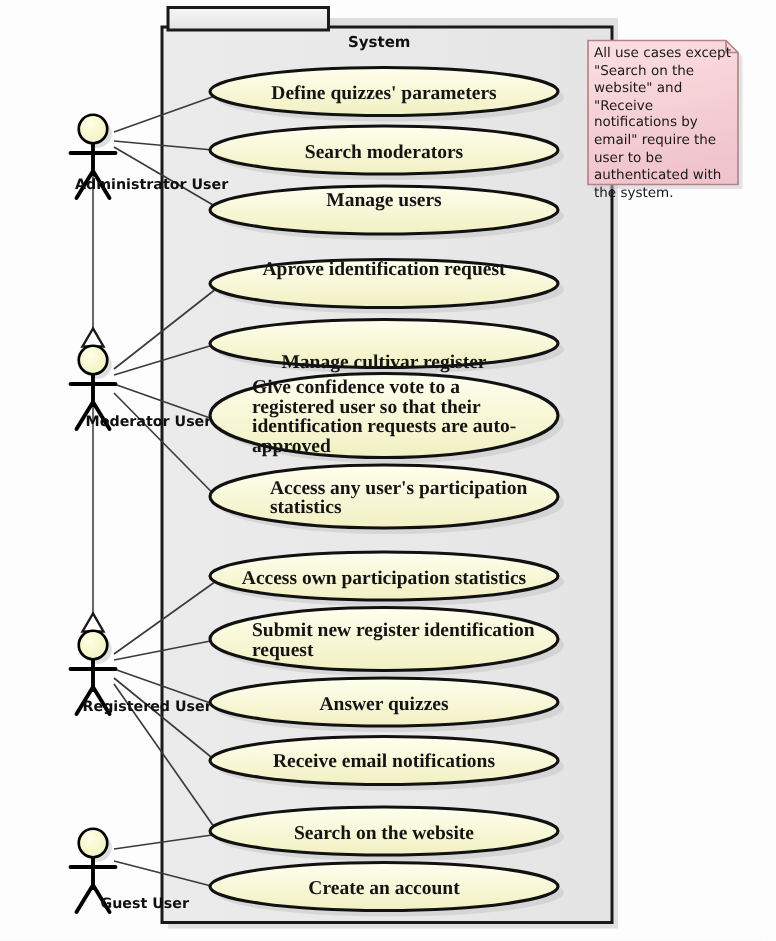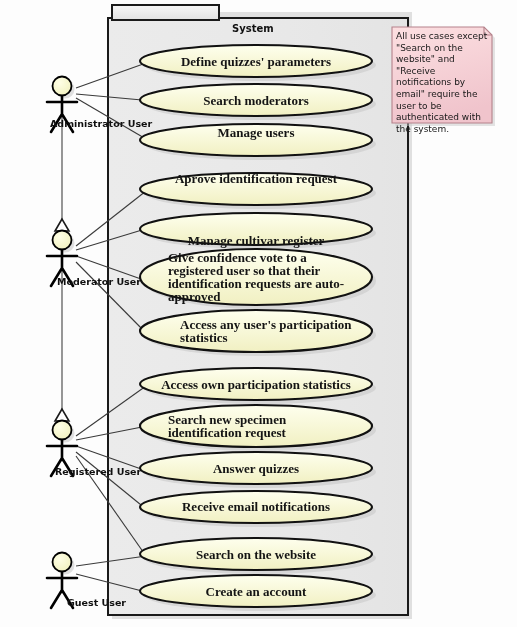--- a/index.html
+++ b/index.html
@@ -197,21 +197,21 @@
 
   <div id="uc-text-layer">
       <div class="uc-label" style="left: 156px; top: 45px; width: 200px; height: 32px;">Define quizzes' parameters</div>
       <div class="uc-label" style="left: 156px; top: 84px; width: 200px; height: 32px;">Search moderators</div>
       <div class="uc-label" style="left: 156px; top: 124px; width: 200px; height: 16px;">Manage users</div>
       <div class="uc-label" style="left: 156px; top: 160px; width: 200px; height: 36px;">Aprove identification request</div>
       <div class="uc-label" style="left: 156px; top: 213px; width: 200px; height: 32px; margin-top: 11px;">Manage cultivar register</div>
       <div class="uc-label left-al" style="left: 168px; top: 249px; width: 190px; height: 56px;">Give confidence vote to a registered user so that their identification requests are auto-approved</div>
       <div class="uc-label left-al" style="left: 180px; top: 310px; width: 190px; height: 42px;">Access any user's participation statistics</div>
       <div class="uc-label" style="left: 156px; top: 368px; width: 200px; height: 32px;">Access own participation statistics</div>
-      <div class="uc-label left-al" style="left: 168px; top: 405px; width: 190px; height: 42px;">Search new specimen identification request</div>
+      <div class="uc-label left-al" style="left: 168px; top: 405px; width: 190px; height: 42px;">Submit new register identification request</div>
       <div class="uc-label" style="left: 156px; top: 452px; width: 200px; height: 32px;">Answer quizzes</div>
       <div class="uc-label" style="left: 156px; top: 491px; width: 200px; height: 31px; text-align: right;">Receive email notifications</div>
       <div class="uc-label" style="left: 156px; top: 538px; width: 200px; height: 32px;">Search on the website</div>
       <div class="uc-label" style="left: 156px; top: 575px; width: 200px; height: 32px; text-align: center;">Create an account</div>
     </div>
   <div id="actor-text-layer">
       <div class="actor-label" style="left: 13px; top: 118px;">Administrator User</div>
       <div class="actor-label" style="left: 20px; top: 276px;">Moderator User</div>
       <div class="actor-label" style="left: 18px; top: 466px;">Registered User</div>
       <div class="actor-label" style="left: 30px; top: 597px;">Guest User</div>

